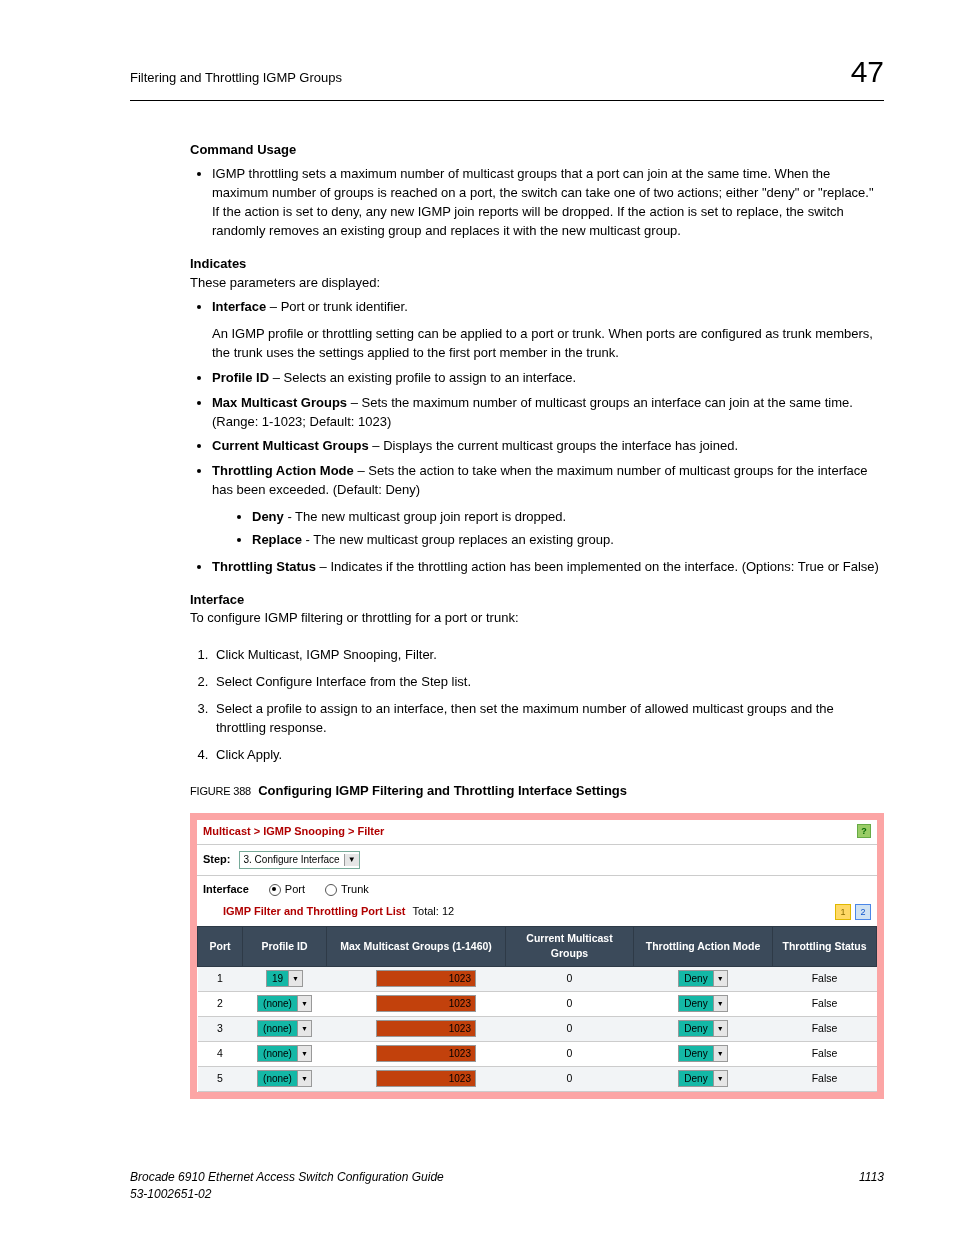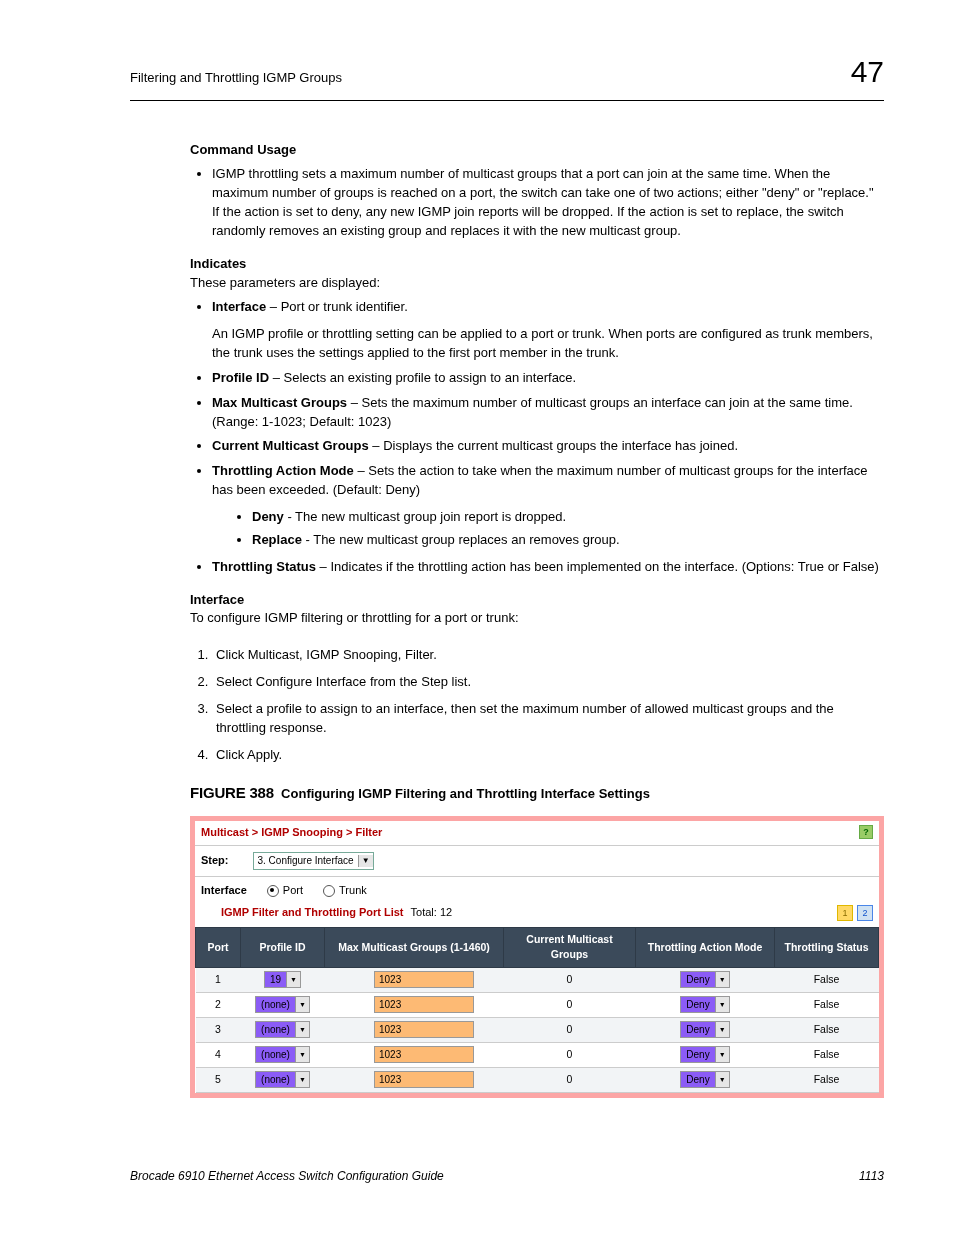--- a/index.html
+++ b/index.html
@@ -25,38 +25,38 @@
   .content { margin-left: 120px; margin-right: 0; }
   .h { font-weight: bold; margin-top: 14px; }
   ul.b1 { list-style: disc; padding-left: 22px; margin: 6px 0; }
   ul.b1 > li { margin: 6px 0; }
   ul.b2 { list-style: disc; padding-left: 40px; margin: 8px 0; }
   ul.b2 > li { margin: 4px 0; }
   ol.steps { padding-left: 22px; margin: 18px 0; }
   ol.steps > li { margin: 8px 0; padding-left: 4px; }
   .term { font-weight: bold; }
   .fig-caption { margin-top: 18px; }
-  .fig-caption .flabel { font-family: Arial, sans-serif; font-weight: bold; font-size: 15px; letter-spacing: -0.2px; text-align: right; }
+  .fig-caption .flabel { font-family: Arial, sans-serif; font-weight: normal; font-size: 11px; letter-spacing: -0.2px; text-align: right; }
   .fig-caption .ftext { font-weight: bold; font-size: 13px; }
   .screenshot {
     margin-top: 12px;
-    border: 5px solid #fca5a5;
+    border: 7px solid #fca5a5;
     font-size: 11px;
     background: #fff;
   }
   .crumb-row {
     display: flex; justify-content: space-between;
     padding: 4px 6px; border-bottom: 1px solid #ccc;
     color: #b00000; font-weight: bold;
   }
   .help-icon {
     width: 12px; height: 12px; background: #9c6; border: 1px solid #6a4;
     font-size: 9px; line-height: 12px; text-align: center; color: #060;
   }
-  .step-row { padding: 6px 6px; border-bottom: 1px solid #ccc; display:flex; align-items:center; gap:24px; }
+  .step-row { padding: 6px 6px; border-bottom: 1px solid #ccc; display:flex; align-items:center; gap:8px; }
   .step-label { font-weight: bold; font-size: 11px; }
   .step-select {
     border: 1px solid #7a9; font-size: 10px; height: 16px; display:inline-flex; align-items:center;
   }
   .step-select .sv { padding: 0 4px; }
   .step-select .dd { background:#e6e6e6; border-left:1px solid #999; width:14px; text-align:center; font-size:8px; }
   .iface-row { padding: 6px 6px 2px 6px; display:flex; align-items:center; gap:20px; font-size:11px; }
   .radio { display:inline-flex; align-items:center; gap:4px; }
   .radio-dot {
     width:10px; height:10px; border:1px solid #555; border-radius:50%; display:inline-block; position:relative;
@@ -74,27 +74,27 @@
   table.grid { width:100%; border-collapse:collapse; font-size:10.5px; }
   table.grid th {
     background:#3b4a5a; color:#fff; font-weight:bold; text-align:center;
     padding:4px 4px; border:1px solid #2e3a47;
   }
   table.grid td {
     border-bottom:1px solid #ccc; padding:3px 4px; text-align:center; height:18px;
   }
   table.grid tr:nth-child(odd) td { background:#f2f4f6; }
   .mini-select {
-    display:inline-flex; border:1px solid #999; height:15px; font-size:10px; background:#8b5cf6;
+    display:inline-flex; border:1px solid #999; height:15px; font-size:10px; background:#14b8a6;
   }
   .mini-select .sv { padding:0 5px; line-height:15px; }
   .mini-select .dd { background:#e6e6e6; border-left:1px solid #999; width:13px; text-align:center; font-size:7px; line-height:15px; }
   .mini-input {
-    display:inline-block; border:1px solid #999; height:15px; width:90px; text-align:left;
-    padding:0 4px; line-height:15px; font-size:10px; background:#fdba74;margin-left:20px;
+    display:inline-block; border:1px solid #999; height:15px; width:90px; text-align:right;
+    padding:0 4px; line-height:15px; font-size:10px; background:#c2410c;margin-left:20px;
   }
   .footer {
     margin-top: 70px; margin-left:60px; display:flex; justify-content:space-between;
     font-style: italic; font-size: 12px; gap: 44px;
   }
 </style>
 </head>
 <body>
 
 <div class="header-row">
@@ -123,21 +123,21 @@
     <li>
       <span class="term">Max Multicast Groups</span><span> – Sets the maximum number of multicast groups an interface can join at the same time. (Range: 1-1023; Default: 1023)</span>
     </li>
     <li>
       <span class="term">Current Multicast Groups</span><span> – Displays the current multicast groups the interface has joined.</span>
     </li>
     <li>
       <span class="term">Throttling Action Mode</span><span> – Sets the action to take when the maximum number of multicast groups for the interface has been exceeded. (Default: Deny)</span>
       <ul class="b2">
         <li><span class="term">Deny</span><span> - The new multicast group join report is dropped.</span></li>
-        <li><span class="term">Replace</span><span> - The new multicast group replaces an removes group.</span></li>
+        <li><span class="term">Replace</span><span> - The new multicast group replaces an existing group.</span></li>
       </ul>
     </li>
     <li>
       <span class="term">Throttling Status</span><span> – Indicates if the throttling action has been implemented on the interface. (Options: True or False)</span>
     </li>
   </ul>
 
   <div class="h">Interface</div>
   <div>To configure IGMP filtering or throttling for a port or trunk:</div>
   <ol class="steps">
@@ -269,15 +269,16 @@
           </tr>
         </tbody>
     </table>
   </div>
 
 </div>
 
 <div class="footer">
   <div>
     <div>Brocade 6910 Ethernet Access Switch Configuration Guide</div>
+    <div>53-1002651-02</div>
   </div>
   <div>1113</div>
 </div>
 
 </body></html>

